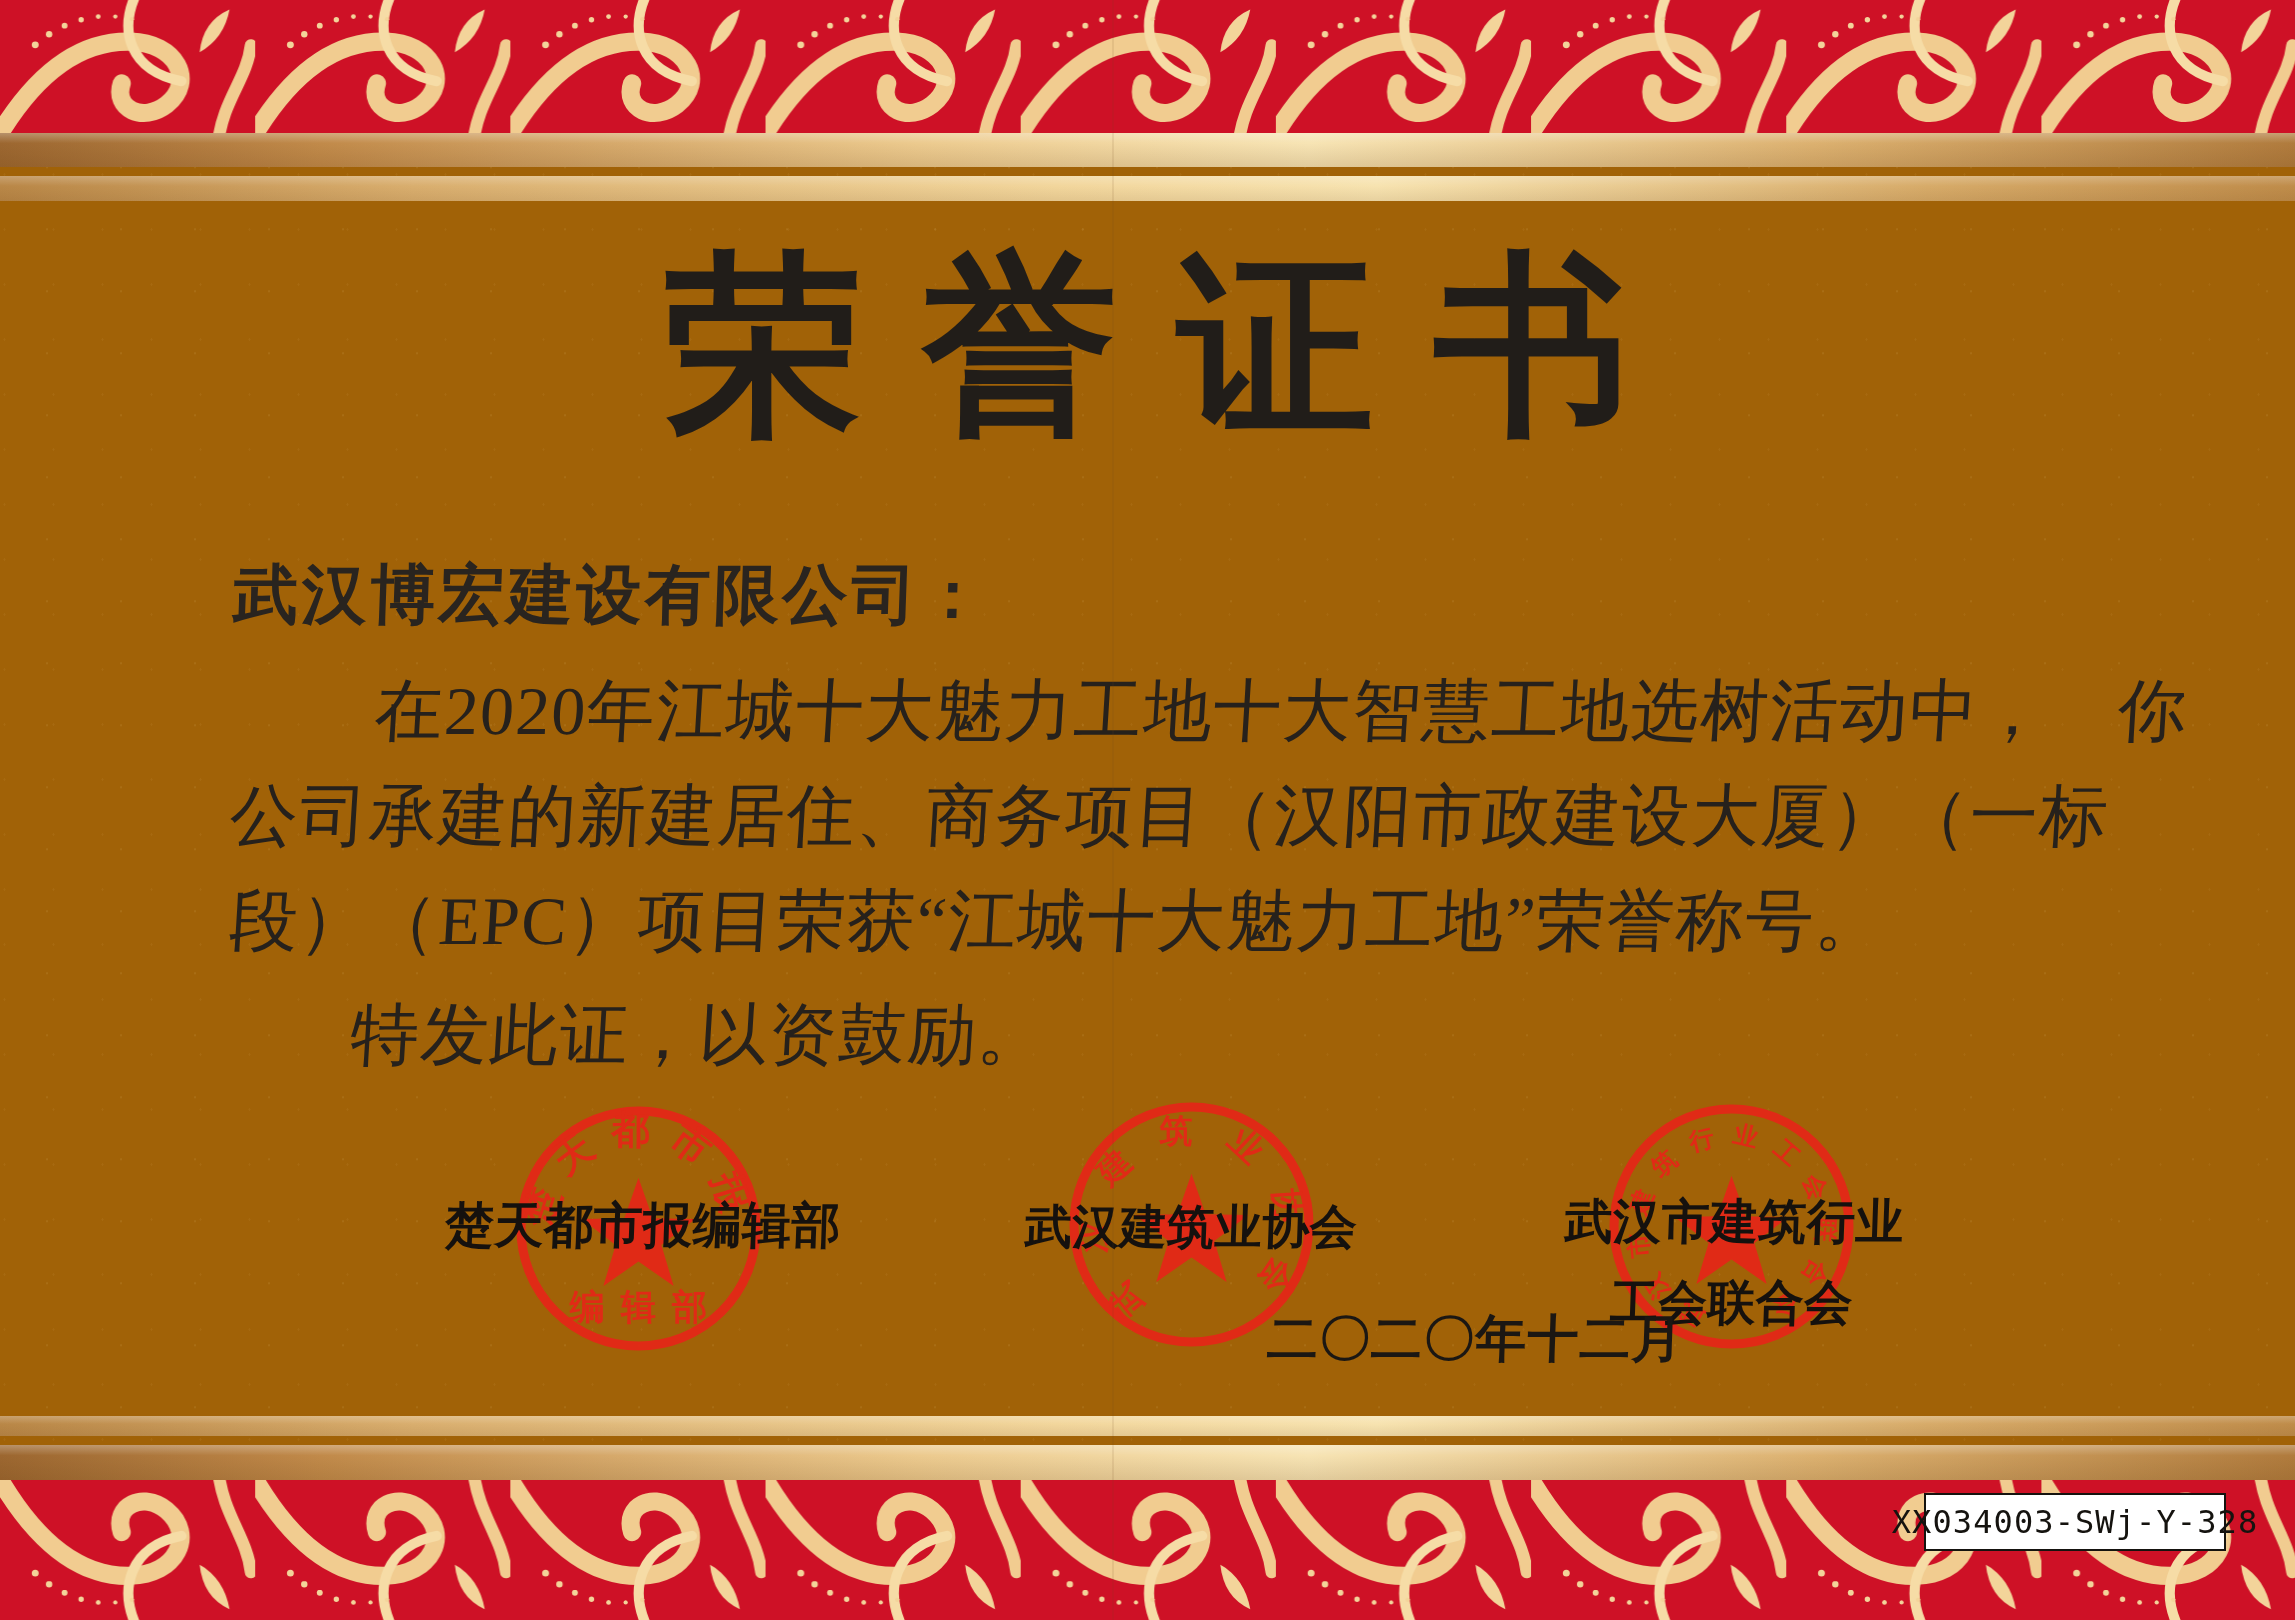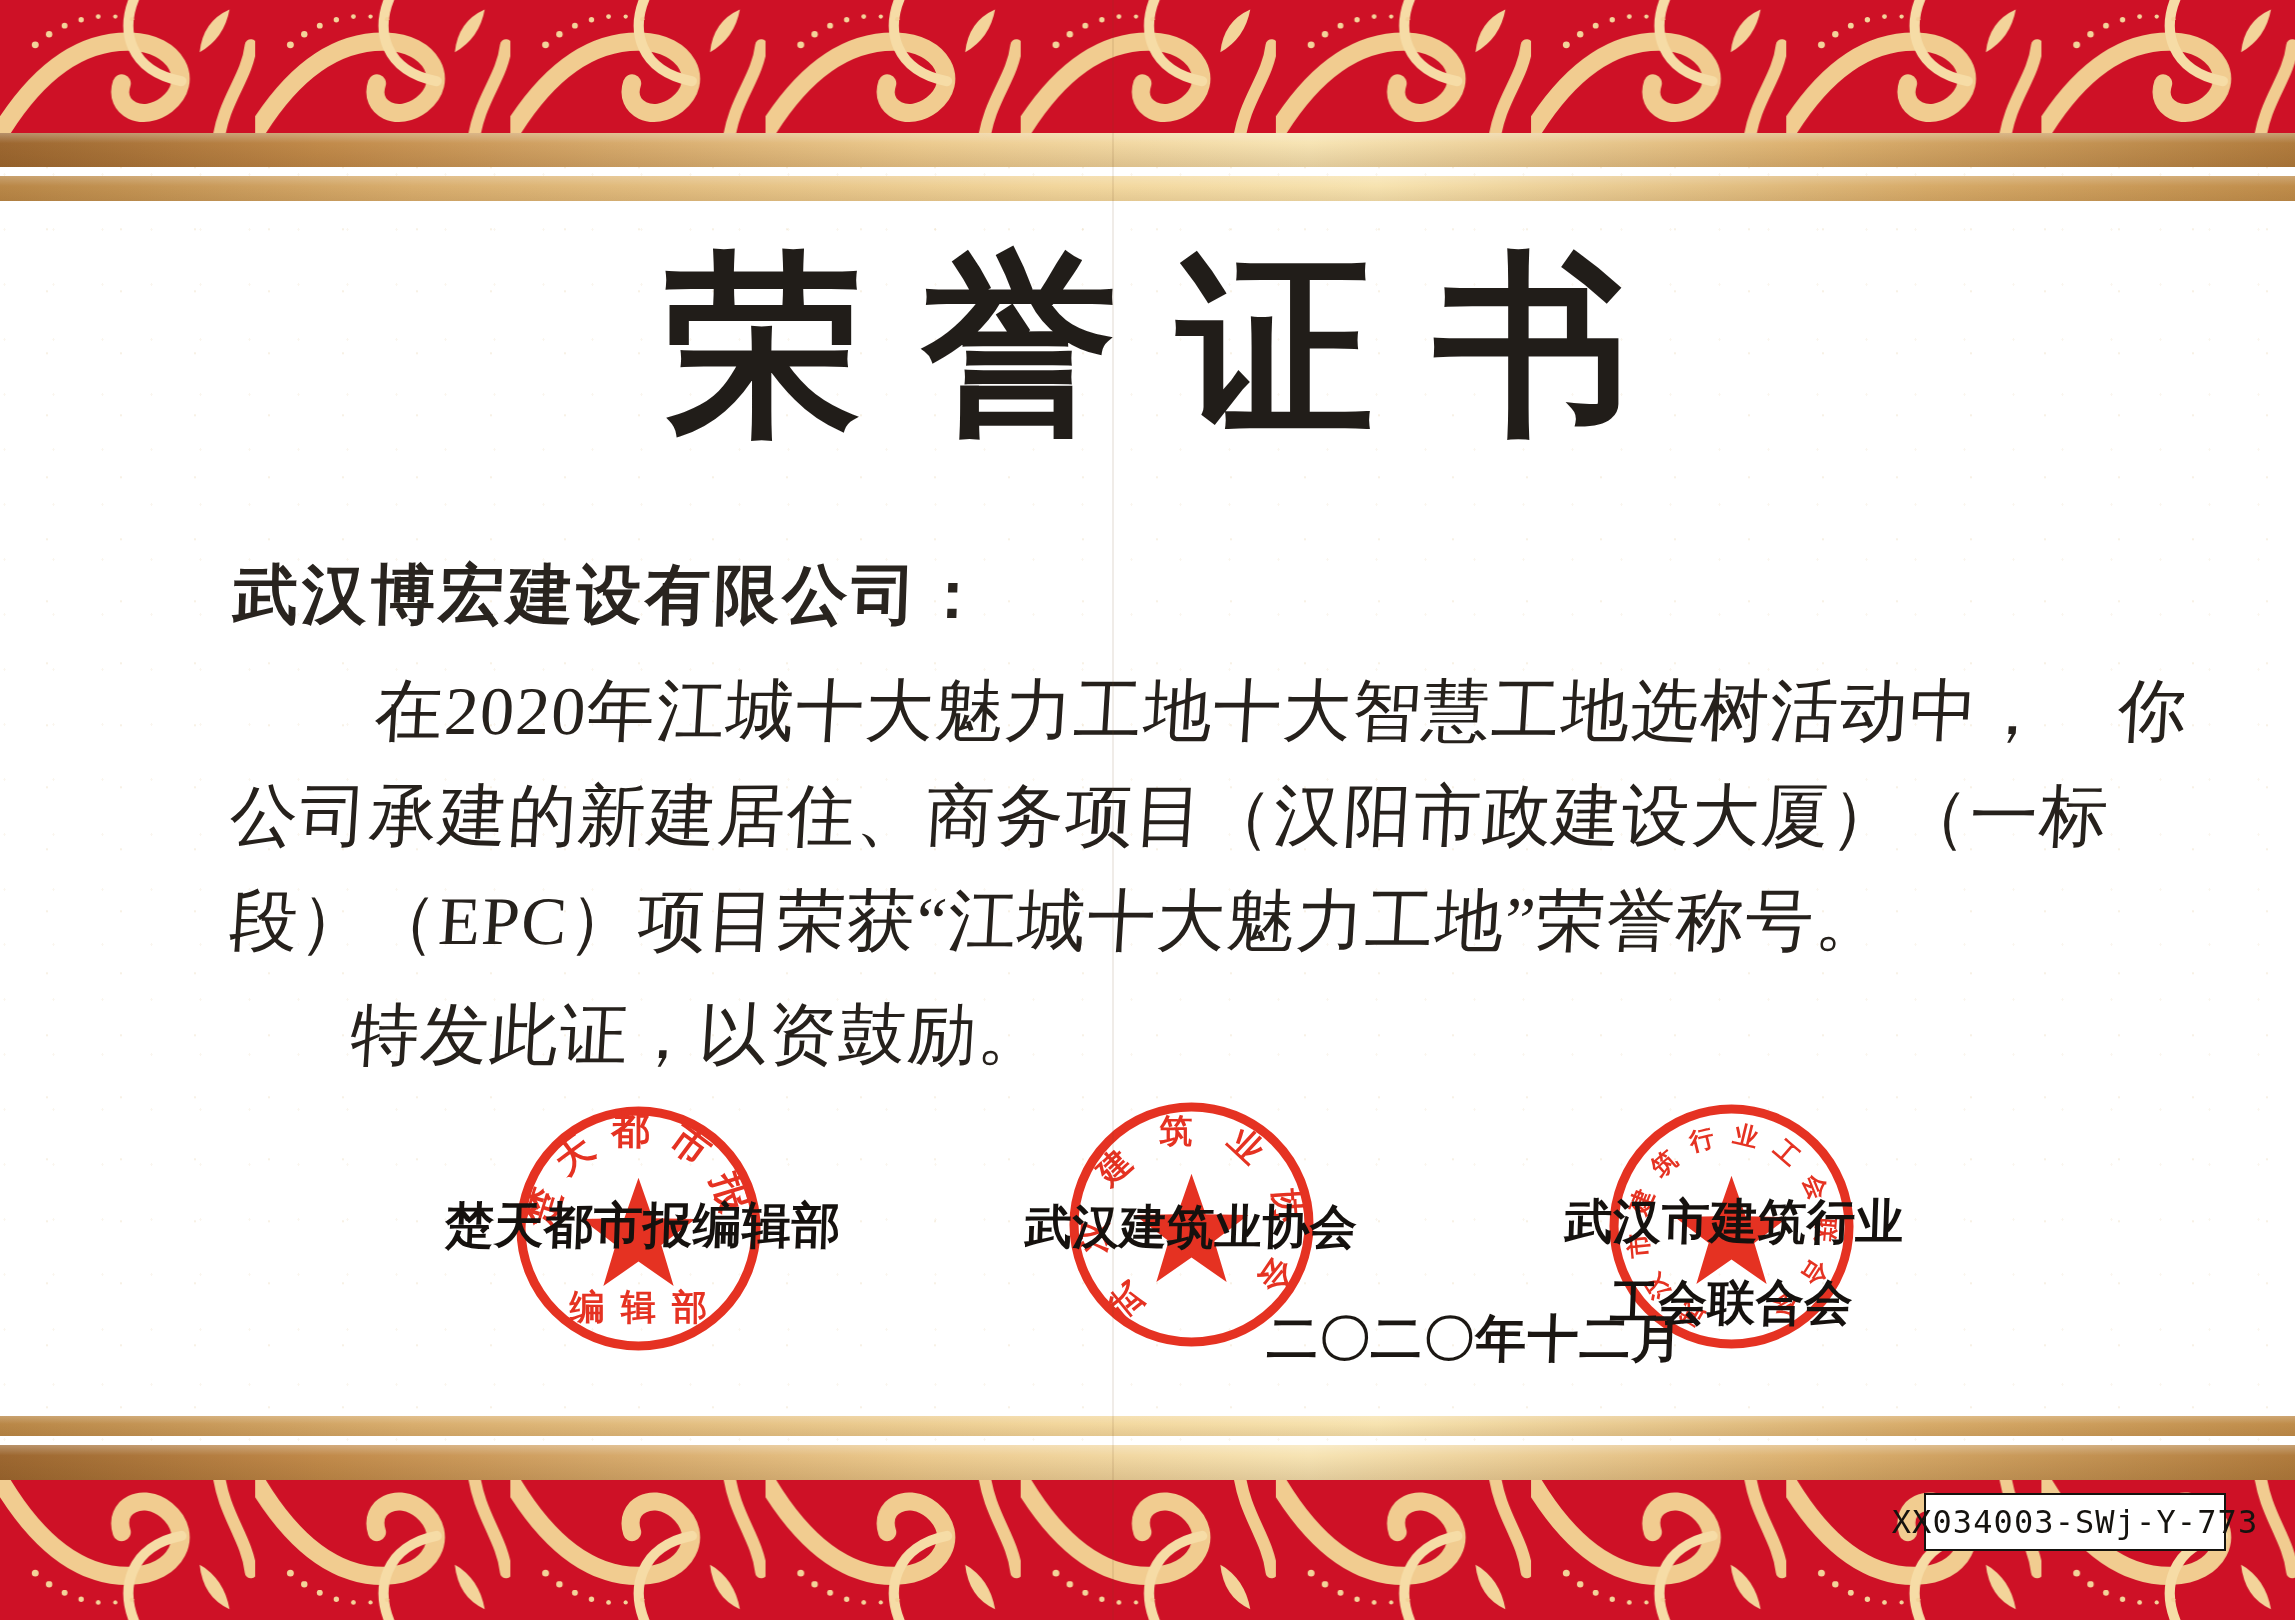--- a/index.html
+++ b/index.html
@@ -1,19 +1,19 @@
 <!DOCTYPE html>
 <html style="font-size:8.5px"><head>
 <meta charset="utf-8">
 <style>
   html,body{margin:0;padding:0;background:#8a8a8a;}
   .page{
     position:relative;
     width:2295px;height:1621px;
-    background:#ffffff;
+    background:#a16207;
     overflow:hidden;
     font-family:"Liberation Sans",sans-serif;
   }
   
   .page::before{
     content:"";position:absolute;inset:0;z-index:0;pointer-events:none;
     background-image:
       radial-gradient(rgba(210,170,95,.16) 1.1px, transparent 1.5px),
       radial-gradient(rgba(210,170,95,.10) 0.9px, transparent 1.2px);
     background-size:74px 62px, 49px 55px;
@@ -209,19 +209,19 @@
     <div>武汉建筑业协会</div>
   </div>
   <div class="org o3">
     <div>武汉市建筑行业</div>
     <div>工会联合会</div>
   </div>
 
   <div class="date">二〇二〇年十二月</div>
 
   <div class="serial-box">
-    <span>XX034003-SWj-Y-773</span>
+    <span>XX034003-SWj-Y-328</span>
   </div>
 
   <div class="crease"></div>
 
 </div>
 
 
 </body></html>

